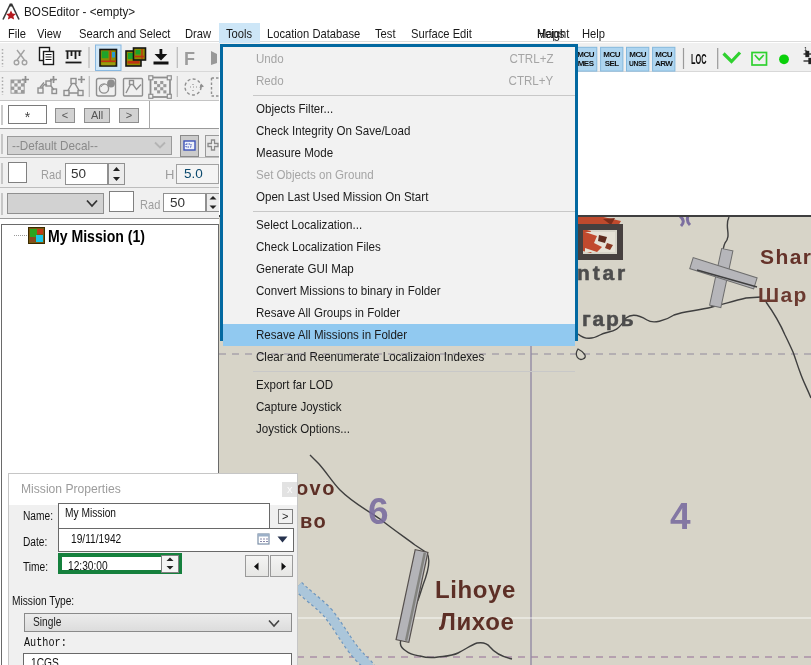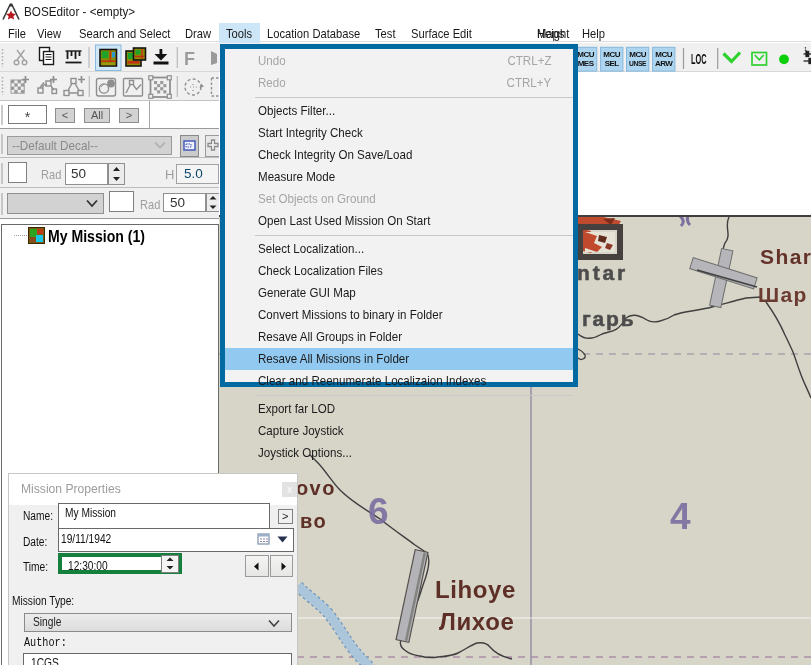--- a/index.html
+++ b/index.html
@@ -326,26 +326,25 @@
     <svg class="abs" style="left:26px;top:2px" width="17" height="17" viewBox="0 0 17 17">
       <rect x="0.5" y="0.5" width="16" height="16" fill="#7a5a10" stroke="#3a2a00"></rect>
       <rect x="2" y="2" width="7" height="8" fill="#2ca41f"></rect>
       <rect x="9" y="2" width="6" height="5" fill="#c03a18"></rect>
       <rect x="8" y="8" width="7" height="7" fill="#18c8e8"></rect>
       <rect x="2" y="10" width="5" height="5" fill="#8a4a20"></rect>
     </svg>
     <div class="abs" style="left:46px;top:3px;font-size:16px;font-weight:bold;color:#000;white-space:nowrap;"><span class="sx" style="transform:scaleX(0.88)">My Mission (1)</span></div>
   </div>
 
-  <div id="menu" class="abs" style="left:219.5px;top:44px;width:358px;height:343px;background:#f2f2f2;border:5px solid #0369a1;">
+  <div id="menu" class="abs" style="left:219.5px;top:44px;width:358px;height:297px;background:#f2f2f2;border:3px solid #0369a1;">
     <div class="mi dis"><span class="lb">Undo</span><b>CTRL+Z</b></div>
     <div class="mi dis"><span class="lb">Redo</span><b>CTRL+Y</b></div>
     <div class="msep"></div>
     <div class="mi"><span class="lb">Objects Filter...</span></div>
-    <div class="mi"><span class="lb">Start Integrity Check</span></div>
     <div class="mi"><span class="lb">Check Integrity On Save/Load</span></div>
     <div class="mi"><span class="lb">Measure Mode</span></div>
     <div class="mi dis"><span class="lb">Set Objects on Ground</span></div>
     <div class="mi"><span class="lb">Open Last Used Mission On Start</span></div>
     <div class="msep"></div>
     <div class="mi"><span class="lb">Select Localization...</span></div>
     <div class="mi"><span class="lb">Check Localization Files</span></div>
     <div class="mi"><span class="lb">Generate GUI Map</span></div>
     <div class="mi"><span class="lb">Convert Missions to binary in Folder</span></div>
     <div class="mi"><span class="lb">Resave All Groups in Folder</span></div>
@@ -358,21 +357,21 @@
   </div>
 
   <div id="dlg" class="abs" style="left:7.5px;top:472.5px;width:290.5px;height:193px;background:#f0f0f0;border:1px solid #c6c6c6;border-bottom:none;overflow:hidden;font-size:12px;">
     <div class="abs" style="left:0;top:0;width:289px;height:31px;background:#fff;"></div>
     <div class="abs" style="left:12px;top:8px;font-size:12.5px;color:#9c9c9c;"><span class="sx" style="transform:scaleX(0.97)">Mission Properties</span></div>
     <div class="abs" style="left:273.5px;top:8px;width:15.5px;height:15.5px;background:#e2e2e2;color:#fbfbfb;font-size:11px;text-align:center;line-height:15px;">x</div>
     <div class="abs" style="left:14.5px;top:35px;color:#111;"><span class="sx s85">Name:</span></div>
     <div class="abs" style="left:49px;top:29.5px;width:212px;height:26px;background:#fff;border:1px solid #696969;color:#111;line-height:19px;padding-left:6px;"><span class="sx s85">My Mission</span></div>
     <div class="abs" style="left:269.5px;top:35px;width:14.5px;height:15px;background:#f0f0f0;border:1px solid #808080;font-size:11px;color:#222;text-align:center;line-height:13px;">&gt;</div>
     <div class="abs" style="left:14.5px;top:61px;color:#111;"><span class="sx s85">Date:</span></div>
-    <div class="abs" style="left:49px;top:54.5px;width:236px;height:23.5px;background:#fff;border:1px solid #696969;color:#111;line-height:21.5px;padding-left:2px;"><span class="sx s85">19/11/1942</span></div>
+    <div class="abs" style="left:49px;top:54.5px;width:236px;height:23.5px;background:#fff;border:1px solid #696969;color:#111;line-height:21.5px;padding-left:12px;"><span class="sx s85">19/11/1942</span></div>
     <svg class="abs" style="left:248px;top:59px" width="13" height="12" viewBox="0 0 13 12">
       <rect x="1" y="1" width="11" height="10" fill="#fff" stroke="#7c90a8" stroke-width="1.2"></rect>
       <rect x="1" y="1" width="11" height="2.5" fill="#9cb0c8"></rect>
       <path d="M3 6 h2 M6 6 h2 M9 6 h2 M3 8.5 h2 M6 8.5 h2 M9 8.5 h2" stroke="#88a" stroke-width="1"></path>
     </svg>
     <svg class="abs" style="left:268.5px;top:62px" width="11" height="7" viewBox="0 0 11 7">
         <path d="M0.5 0.5 H10.5 L5.5 6.5 Z" fill="#26324e"></path>
       </svg>
     <div class="abs" style="left:14.5px;top:86px;color:#111;"><span class="sx s85">Time:</span></div>
     <div class="abs" style="left:49px;top:79.5px;width:124px;height:21px;background:#fff;border:4px solid #15803d;color:#111;line-height:19px;padding-left:6px;"><span class="sx s85">12:30:00</span></div>

